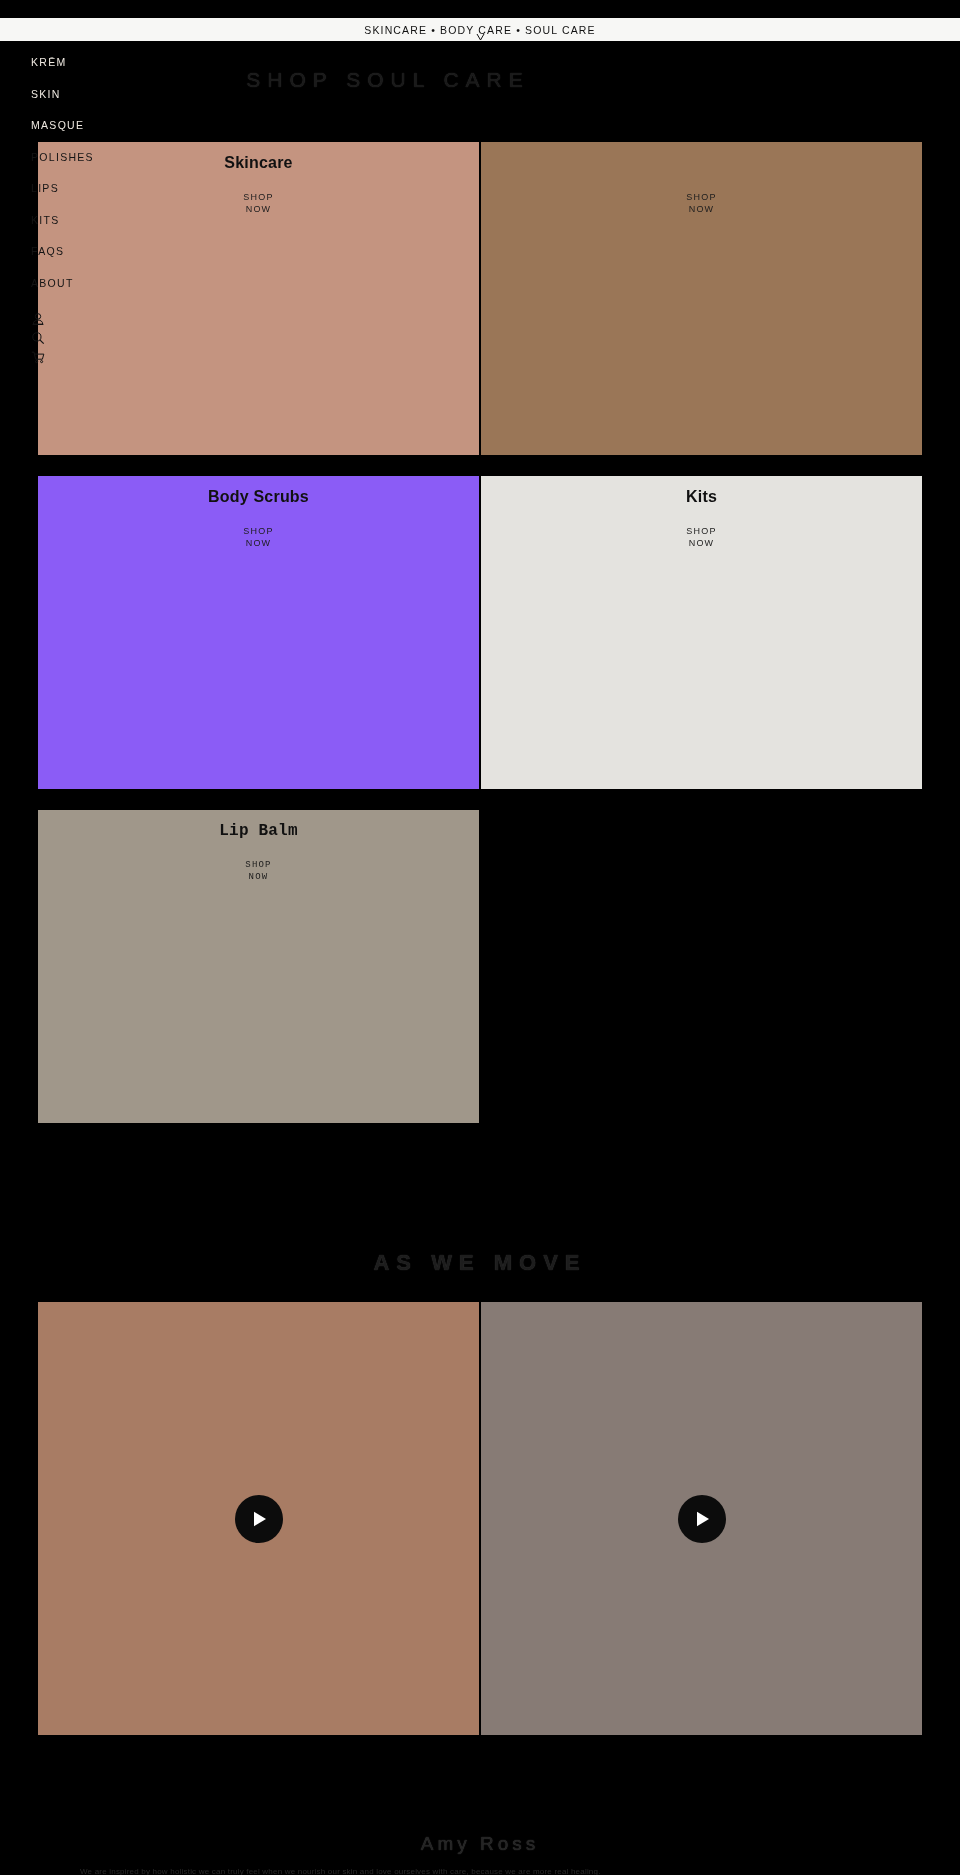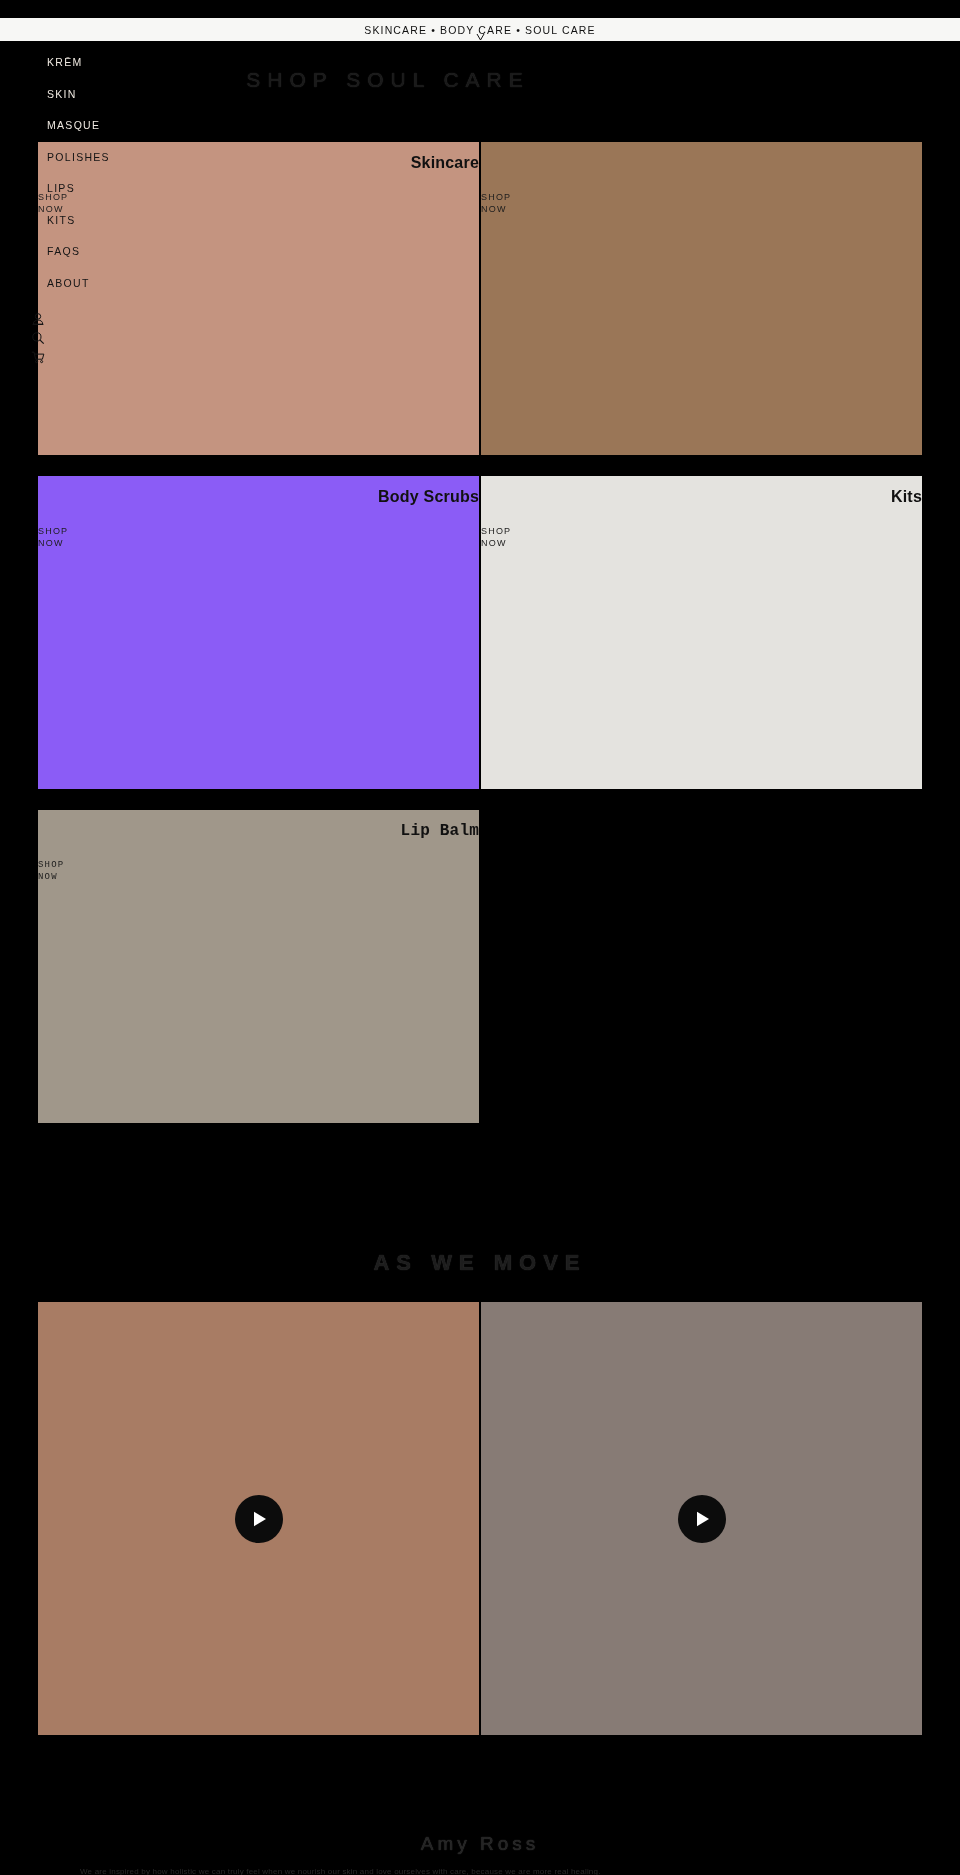--- a/index.html
+++ b/index.html
@@ -37,21 +37,21 @@
     line-height:12px;
   }
 
   
   .sidebar{
     position:absolute;
     top:47px; left:0;
     width:130px;
     z-index:30;
   }
-  .nav-list{ list-style:none;padding-left:16px; }
+  .nav-list{ list-style:none; }
   .nav-item{
     display:block;
     height:31.5px;
     line-height:31.5px;
     padding-left:31px;
     font-size:10.5px;
     letter-spacing:1.3px;
     color:#f2efe9;
     text-decoration:none;
     white-space:nowrap;
@@ -103,29 +103,30 @@
     height:313px;
     flex:0 0 441px;
     display:block;
     text-decoration:none;
     overflow:hidden;
   }
   .card.half{ flex:0 0 441px; }
   .card-title{
     position:absolute;
     top:12px; left:0; right:0;
-    text-align:right;
+    text-align:center;
     font-size:16px;
     font-weight:700;
     color:#111;
     letter-spacing:0.2px;
   }
   .card-cta{
     position:absolute;
     top:50px; left:0; right:0;
+    text-align:center;
     font-size:9px;
     letter-spacing:1.2px;
     color:#1d1d1d;
     line-height:11.5px;
   }
   .card-cta span{ display:block; }
 
   
   .video-title{
     position:absolute;

